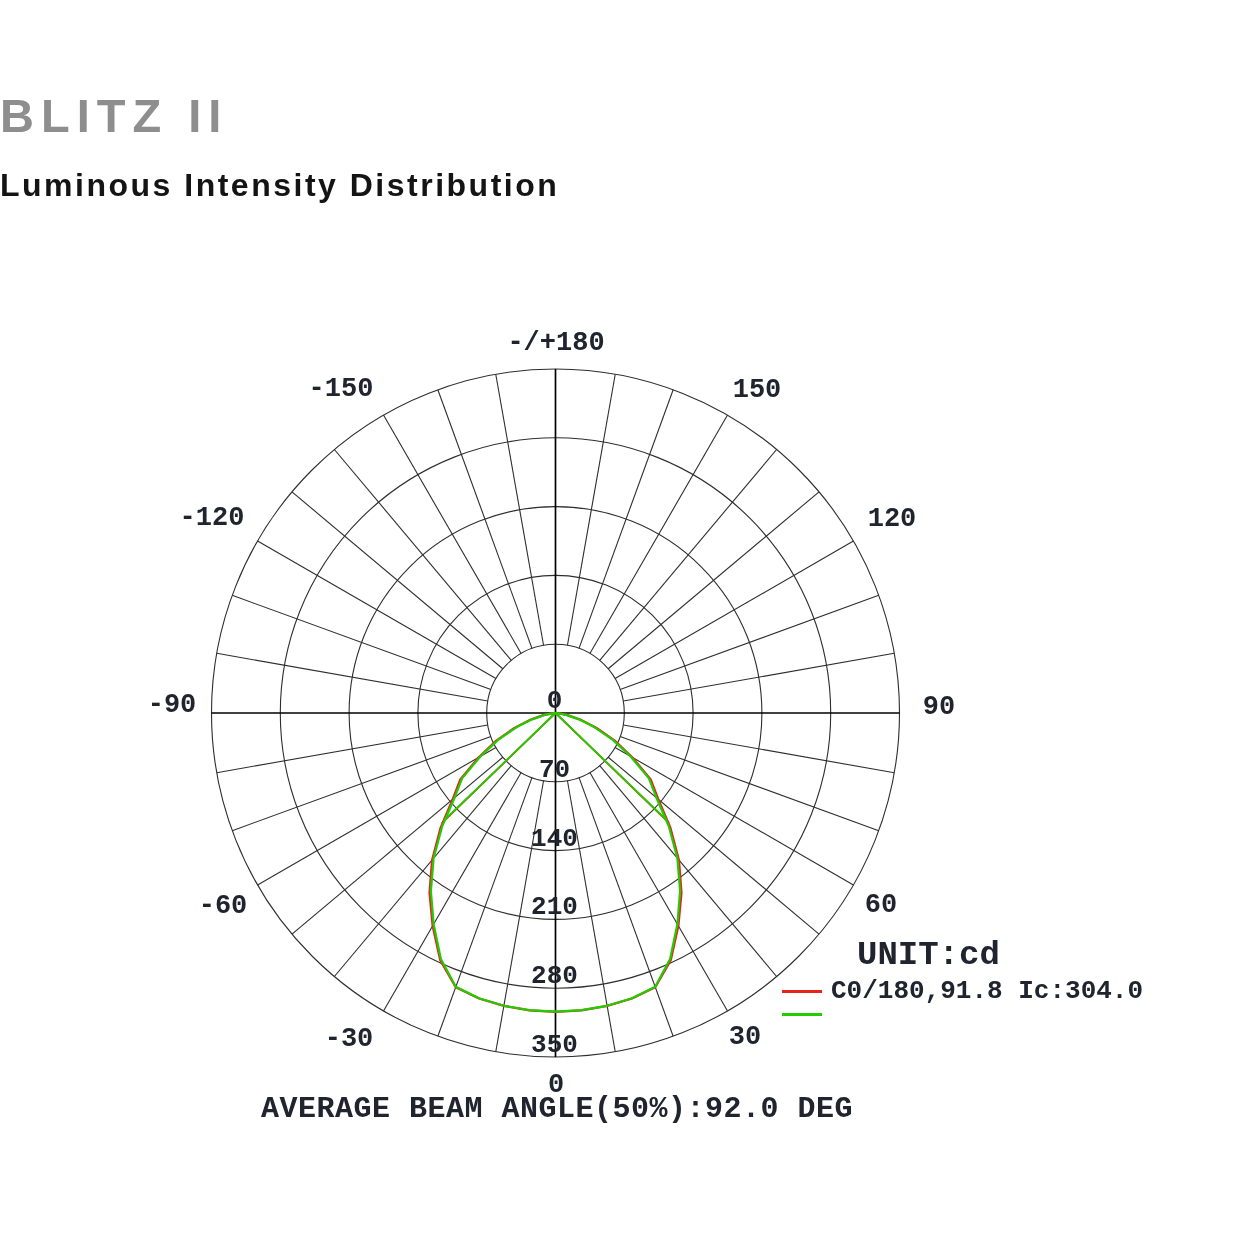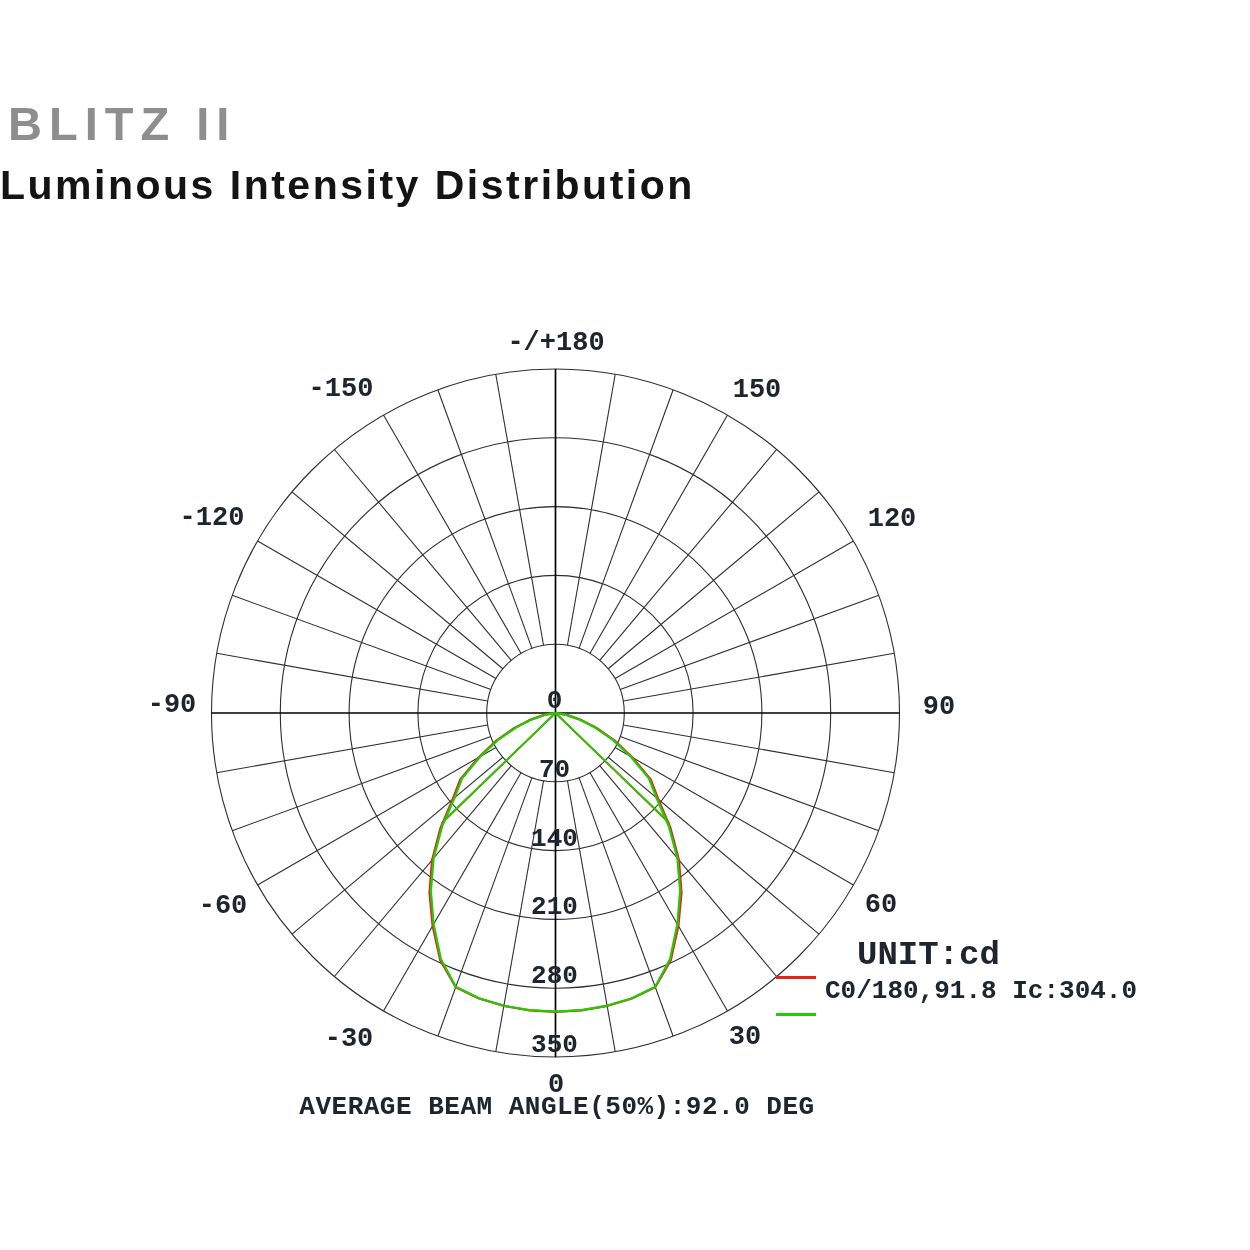--- a/index.html
+++ b/index.html
@@ -1,32 +1,32 @@
 <!DOCTYPE html>
 <html><head>
 <meta charset="utf-8">
 <style>
   html,body{margin:0;padding:0;background:#ffffff;}
   .page{position:relative;width:1250px;height:1250px;background:#ffffff;overflow:hidden;
         font-family:"Liberation Sans",sans-serif;}
-  .product-title{margin:8px;position:absolute;left:0;right:0;top:88px;
+  .product-title{margin:0;position:absolute;left:0;right:0;top:88px;
         font-size:47px;font-weight:700;letter-spacing:7px;color:#8e8e8e;}
   .subtitle{position:absolute;left:0;right:0;top:160px;
-        font-size:41px;font-weight:600;letter-spacing:2.5px;color:#141414;line-height:51px;}
+        font-size:32px;font-weight:600;letter-spacing:2.5px;color:#141414;line-height:51px;}
   #chart-svg{position:absolute;left:0;top:0;}
   .mono{font-family:"Liberation Mono","DejaVu Sans Mono",monospace;font-weight:700;color:#20242e;}
   .legend{position:absolute;left:773px;top:936px;}
   .legend-unit{position:absolute;left:84px;top:0;font-size:34px;white-space:nowrap;}
-  .legend-row{position:absolute;left:3px;display:flex;white-space:nowrap;}
+  .legend-row{position:absolute;left:9px;display:flex;align-items:center;white-space:nowrap;}
   .legend-row.r1{top:40px;}
   .legend-row.r2{top:77px;}
   .legend-swatch{display:inline-block;width:40px;height:0;border-top:3px solid #000;margin-right:9px;}
   .legend-label{font-size:26px;}
   .footer-note{position:absolute;left:557px;top:1092px;transform:translateX(-50%);
-        font-size:26px;letter-spacing:0.5px;white-space:nowrap;}
+        font-size:30px;letter-spacing:0.5px;white-space:nowrap;}
 </style>
 </head>
 <body>
 
 <div class="page">
 
   <h1 class="product-title">BLITZ II</h1>
   <div class="subtitle">
     <div>Luminous Intensity Distribution</div>
   </div>

